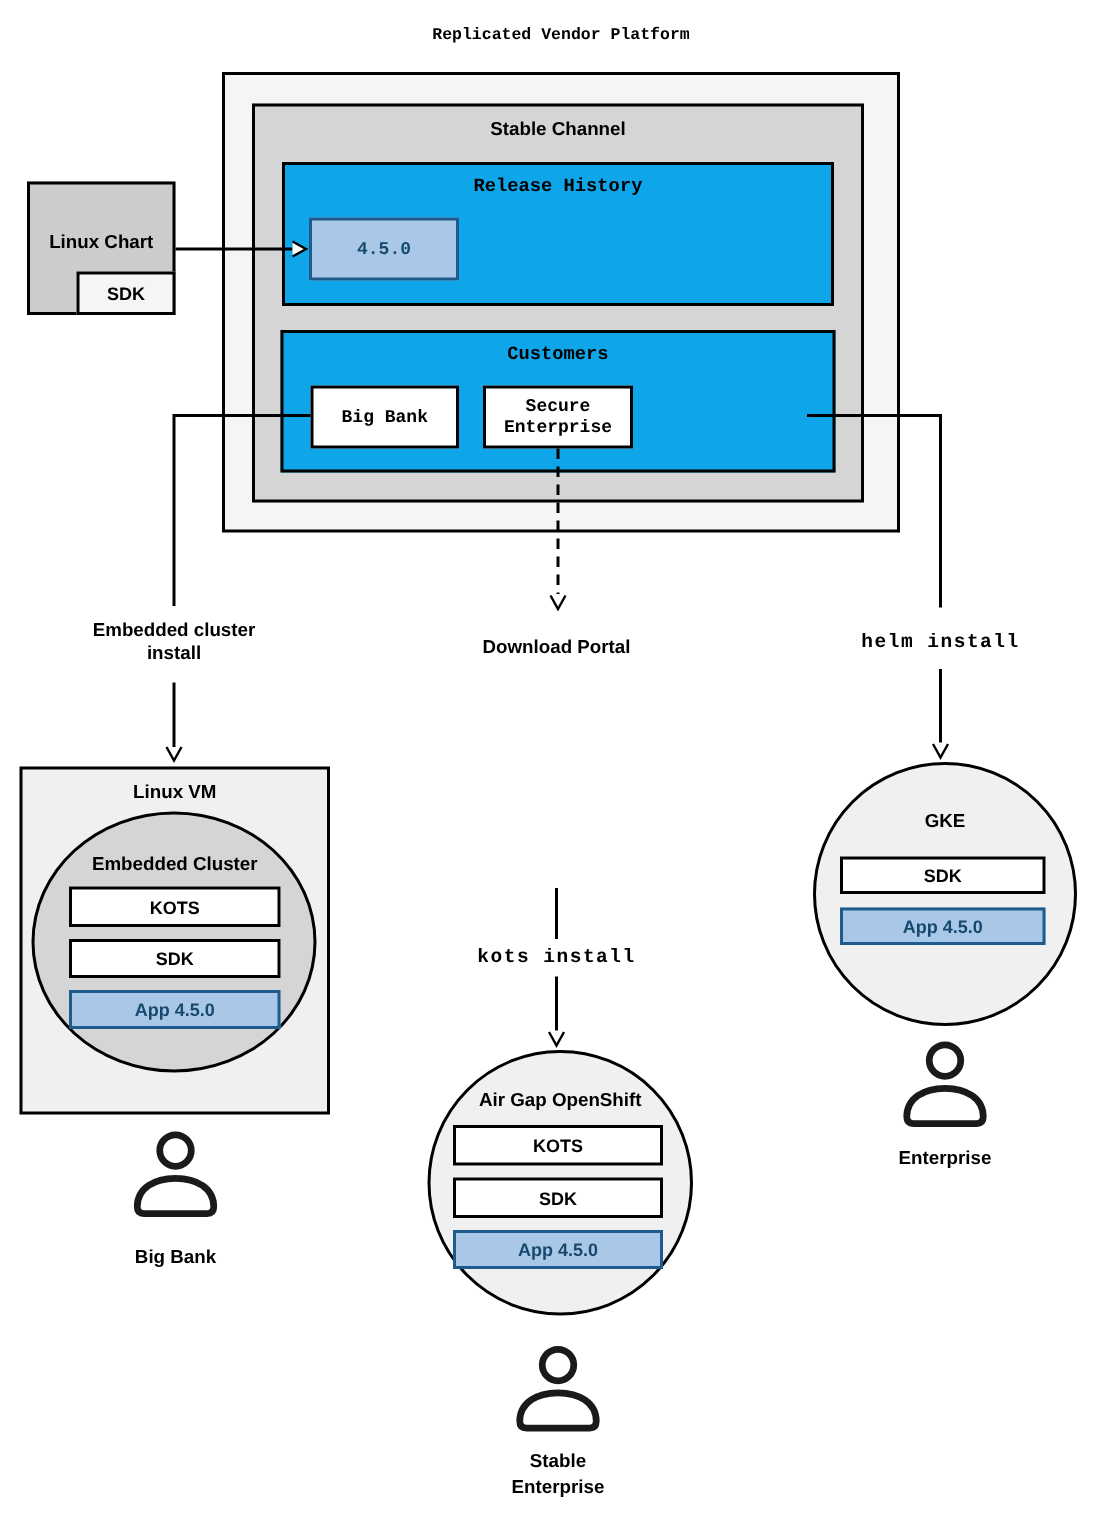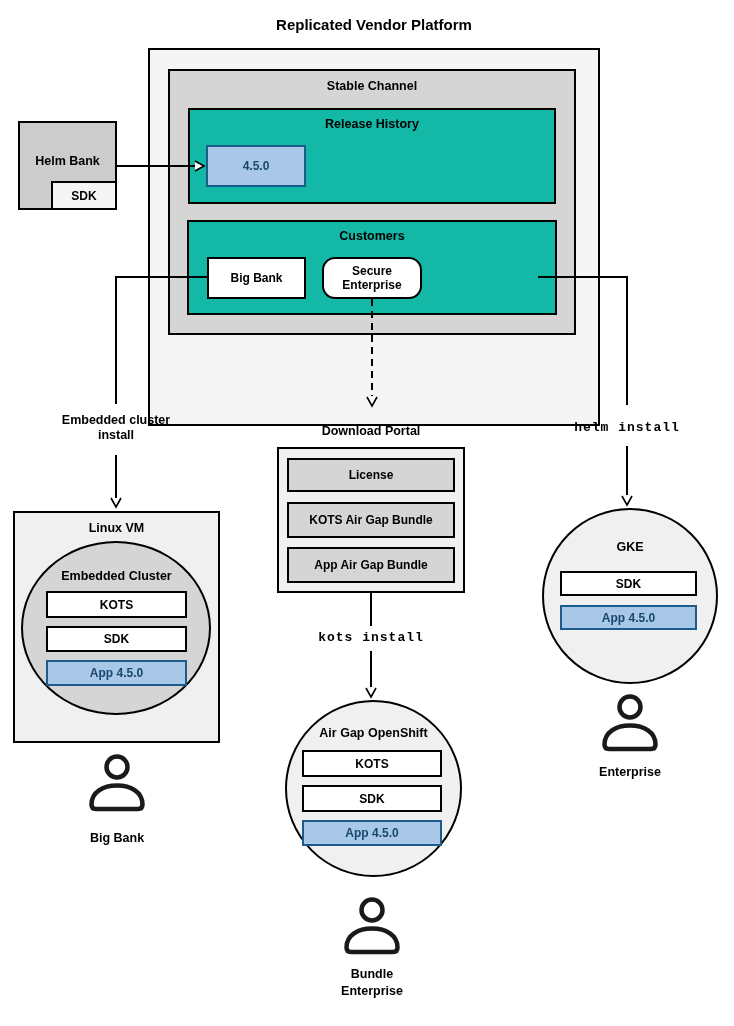--- a/index.html
+++ b/index.html
@@ -27,53 +27,53 @@
     font-weight: bold; font-size: 12px; text-align: center; line-height: 14px;
   }
   .chip.hl {
     background: var(--highlight-fill, #A9C7E7);
     border-color: var(--highlight-border, #1E5B8D);
     color: var(--highlight-text, #17486E);
   }
   .fill-outer  { background: #F5F5F5; }
   .fill-light  { background: #F0F0F0; }
   .fill-mid    { background: #D5D5D5; }
-  .fill-dark   { background: #14b8a6; }
+  .fill-dark   { background: #0ea5e9; font-family: Liberation Mono, monospace; }
   .fill-helm   { background: #CCCCCC; }
   .circle { border-radius: 50%; }
   svg.overlay { position: absolute; left: 0; top: 0; pointer-events: none; }
   .user-label { font-weight: bold; font-size: 12.5px; text-align: center; line-height: 17px; }
 </style>
 </head>
 <body>
 
 <div class="canvas">
 
-  <div class="lbl" style="left:147px; top:17px; width:454px; font-size:15px;">Replicated Vendor Platform</div>
+  <div class="lbl" style="left:147px; top:17px; width:454px; font-size:11px;font-family:Liberation Mono, monospace;">Replicated Vendor Platform</div>
 
-  <div class="box fill-outer" style="left:148px; top:48px; width:452px; height:378px;">
+  <div class="box fill-outer" style="left:148px; top:48px; width:452px; height:307px;">
 
     <div class="box fill-mid" style="left:18px; top:19px; width:408px; height:266px;">
       <div class="lbl" style="left:0; top:8px; width:100%;">Stable Channel</div>
 
       <div class="box fill-dark" style="left:18px; top:37px; width:368px; height:96px;">
         <div class="lbl" style="left:0; top:7px; width:100%;">Release History</div>
         <div class="chip hl" style="left:16px; top:35px; width:100px; height:42px;">4.5.0</div>
       </div>
 
       <div class="box fill-dark" style="left:17px; top:149px; width:370px; height:95px;padding-left:44px;">
         <div class="lbl" style="left:0; top:7px; width:100%;">Customers</div>
         <div class="chip" style="left:18px; top:35px; width:99px; height:42px;">Big Bank</div>
-        <div class="chip" style="left:133px; top:35px; width:100px; height:42px;border-radius:13px;">Secure Enterprise</div>
+        <div class="chip" style="left:133px; top:35px; width:100px; height:42px;">Secure Enterprise</div>
       </div>
     </div>
   </div>
 
   <div class="box fill-helm" style="left:18px; top:121px; width:99px; height:89px;">
-    <div class="lbl" style="left:0; top:31px; width:100%;">Helm Bank</div>
+    <div class="lbl" style="left:0; top:31px; width:100%;">Linux Chart</div>
     <div class="chip fill-outer" style="right:-2px; bottom:-2px; width:66px; height:29px; background:#F5F5F5;">SDK</div>
   </div>
 
   <div class="lbl wrap" style="left:36px; top:413px; width:160px;">
     <span>Embedded cluster</span><br>
     <span>install</span>
   </div>
   <div class="lbl" style="left:301px; top:424px; width:140px;">Download Portal</div>
   <div class="lbl mono" style="left:547px; top:420px; width:160px; font-weight:bold;">helm install</div>
   <div class="lbl mono" style="left:291px; top:630px; width:160px; font-weight:bold;">kots install</div>
@@ -86,39 +86,34 @@
     <div class="chip" style="left:31px; top:113px; width:141px; height:26px;">SDK</div>
     <div class="chip hl" style="left:31px; top:147px; width:141px; height:26px;">App 4.5.0</div>
   </div>
 
   <svg class="abs" style="left:86px; top:753px;" width="62" height="64" viewBox="0 0 62 64">
     <circle cx="31" cy="14" r="10.5" fill="none" stroke="#1a1a1a" stroke-width="4.5"></circle>
     <path d="M10 56 Q5.5 56 5.5 51.5 C5.5 39 17 32.5 31 32.5 S56.5 39 56.5 51.5 Q56.5 56 52 56 Z" fill="none" stroke="#1a1a1a" stroke-width="4.5" stroke-linejoin="round"></path>
   </svg>
   <div class="abs user-label" style="left:47px; top:830px; width:140px;">Big Bank</div>
 
-  <div class="box fill-light" style="left:277px; top:447px; width:188px; height:146px;">
-    <div class="chip fill-mid" style="left:8px; top:9px; width:168px; height:34px; background:#D5D5D5;">License</div>
-    <div class="chip fill-mid" style="left:8px; top:53px; width:168px; height:36px; background:#D5D5D5;">KOTS Air Gap Bundle</div>
-    <div class="chip fill-mid" style="left:8px; top:98px; width:168px; height:36px; background:#D5D5D5;">App Air Gap Bundle</div>
-  </div>
 
   <div class="box fill-light circle" style="left:285px; top:700px; width:177px; height:177px;">
     <div class="lbl" style="left:0; top:24px; width:100%;">Air Gap OpenShift</div>
     <div class="chip" style="left:15px; top:48px; width:140px; height:27px;">KOTS</div>
     <div class="chip" style="left:15px; top:83px; width:140px; height:27px;">SDK</div>
     <div class="chip hl" style="left:15px; top:118px; width:140px; height:26px;">App 4.5.0</div>
   </div>
 
   <svg class="abs" style="left:341px; top:896px;" width="62" height="64" viewBox="0 0 62 64">
     <circle cx="31" cy="14" r="10.5" fill="none" stroke="#1a1a1a" stroke-width="4.5"></circle>
     <path d="M10 56 Q5.5 56 5.5 51.5 C5.5 39 17 32.5 31 32.5 S56.5 39 56.5 51.5 Q56.5 56 52 56 Z" fill="none" stroke="#1a1a1a" stroke-width="4.5" stroke-linejoin="round"></path>
   </svg>
   <div class="abs user-label" style="left:302px; top:966px; width:140px;">
-    <span>Bundle</span><br>
+    <span>Stable</span><br>
     <span>Enterprise</span>
   </div>
 
   <div class="box fill-light circle" style="left:542px; top:508px; width:176px; height:176px;">
     <div class="lbl" style="left:0; top:30px; width:100%;">GKE</div>
     <div class="chip" style="left:16px; top:61px; width:137px; height:25px;">SDK</div>
     <div class="chip hl" style="left:16px; top:95px; width:137px; height:25px;">App 4.5.0</div>
   </div>
 
   <svg class="abs" style="left:599px; top:693px;" width="62" height="64" viewBox="0 0 62 64">

